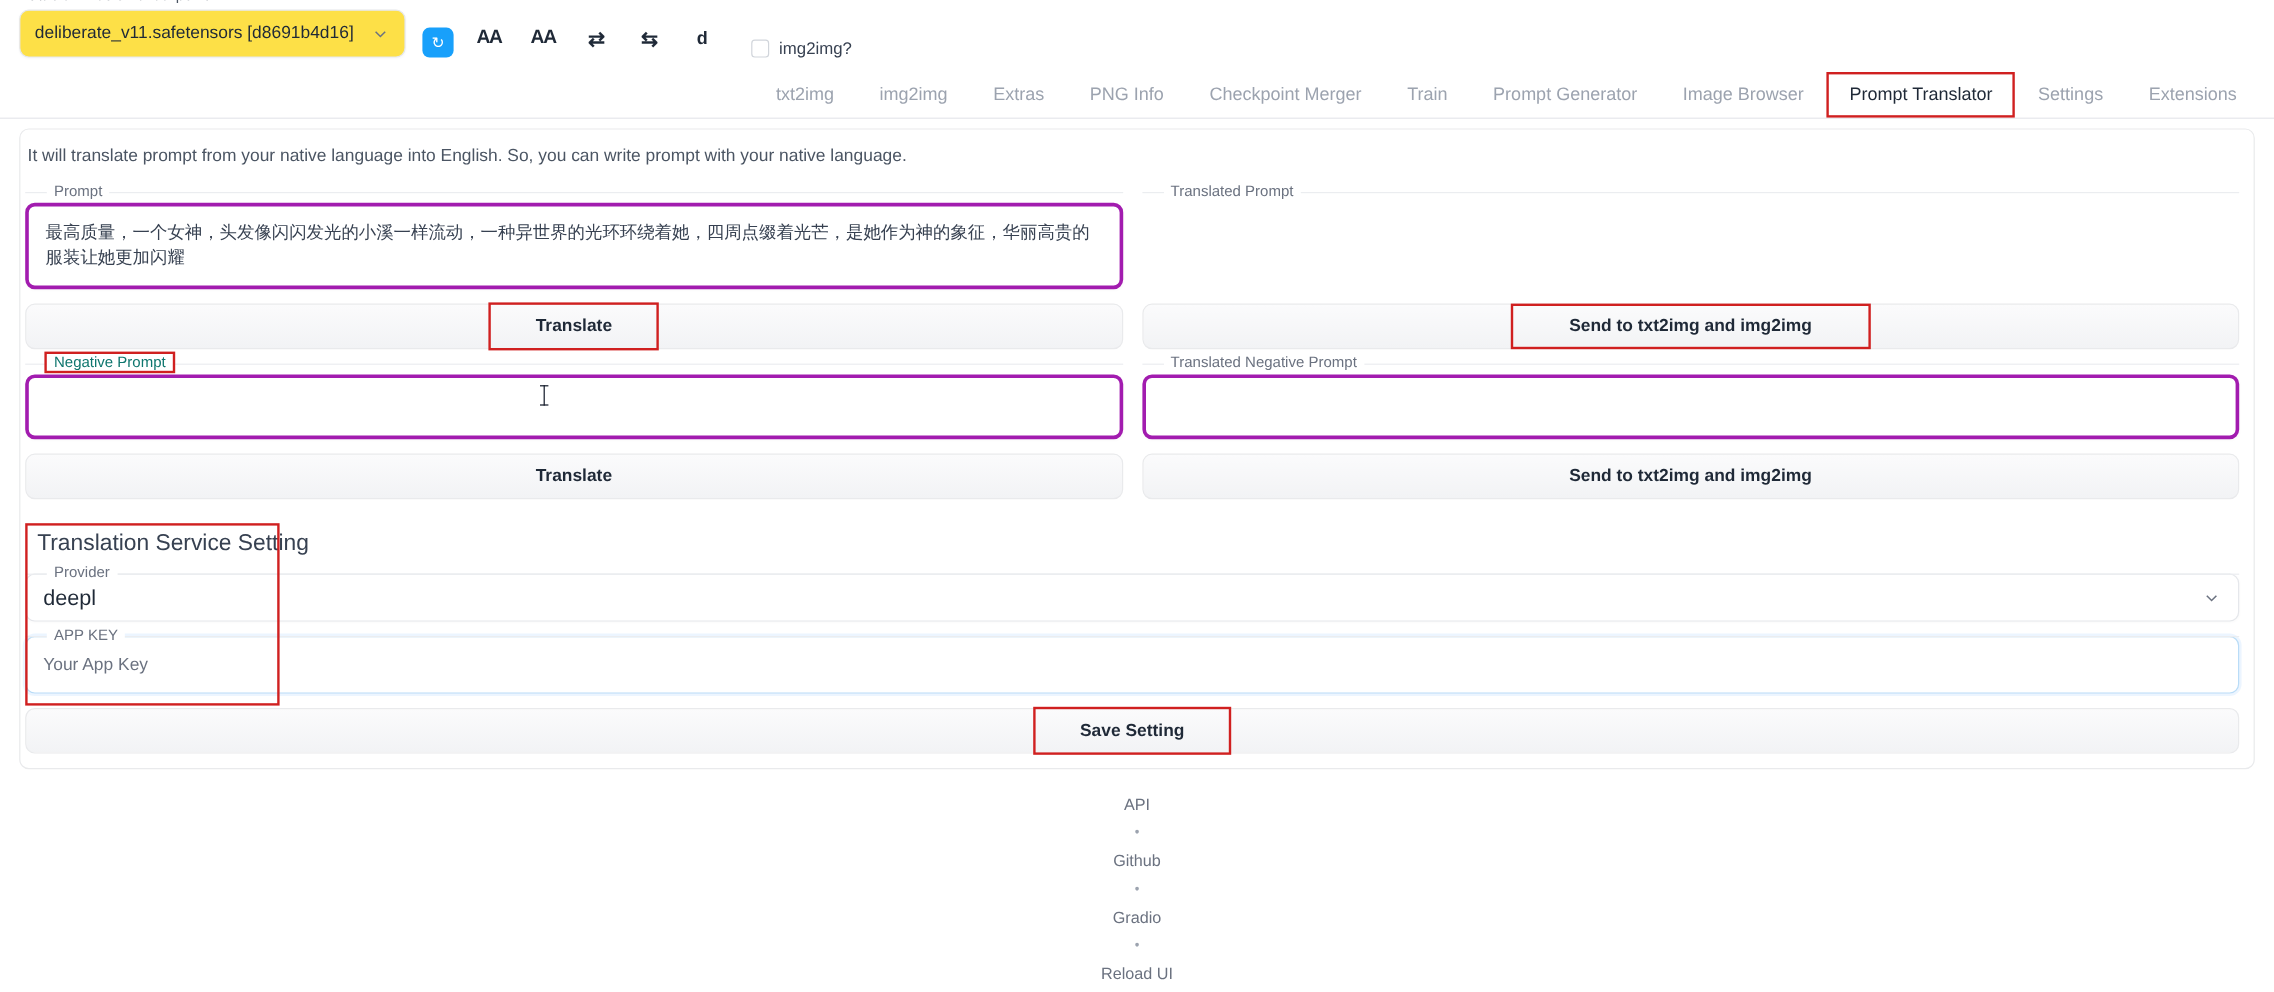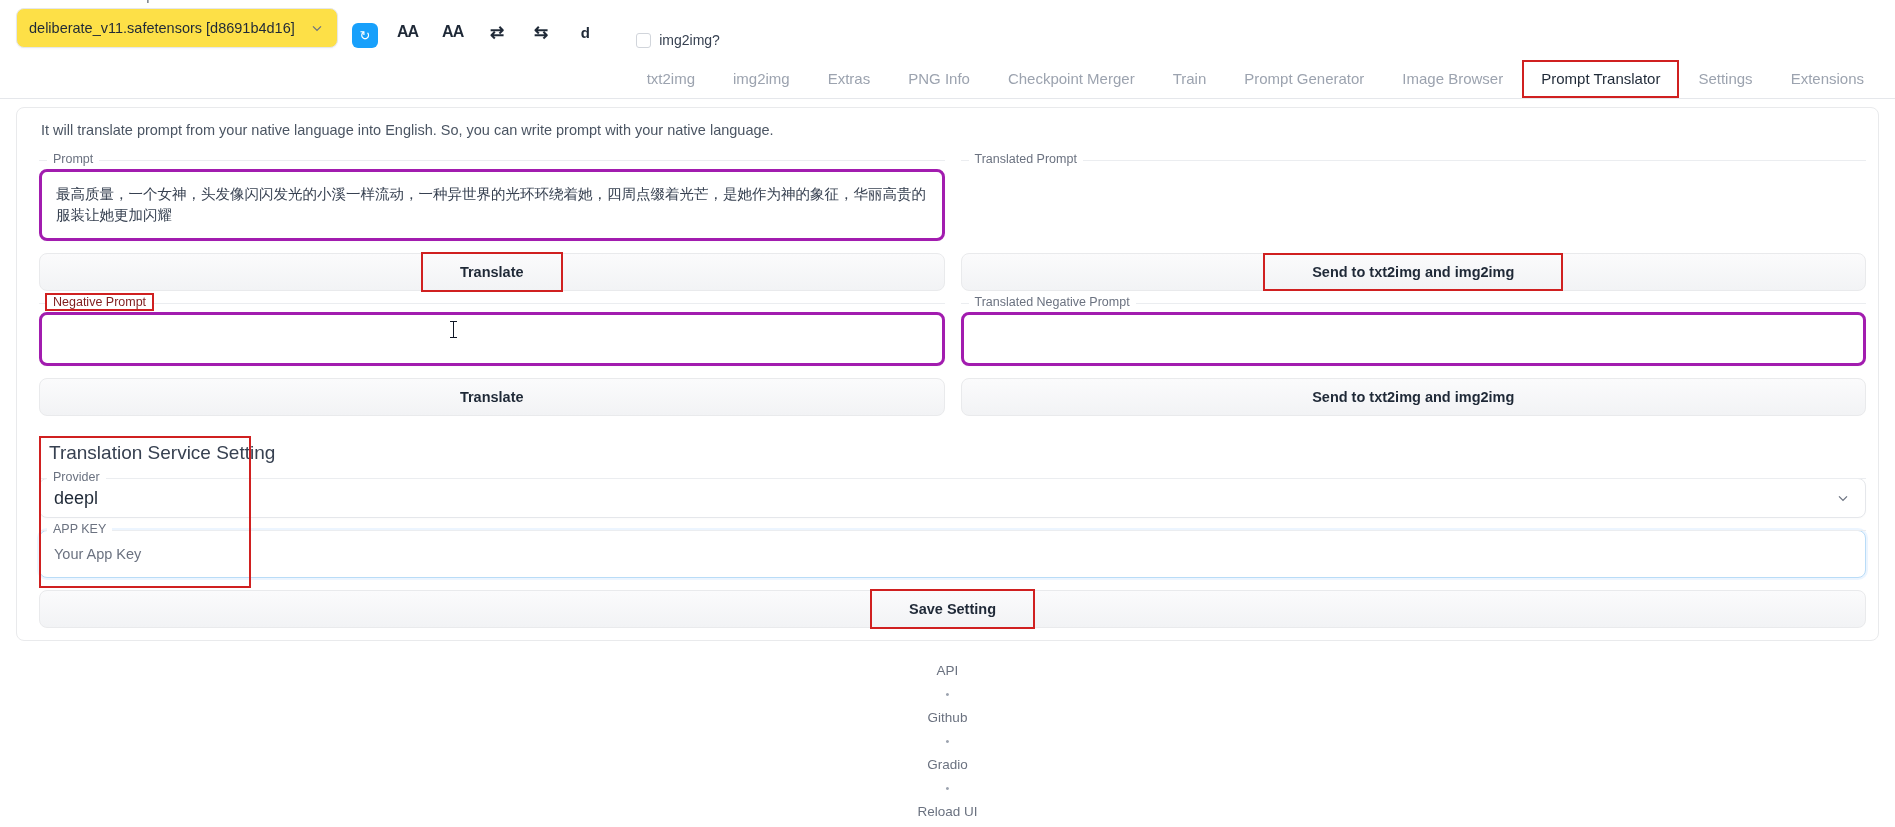--- a/index.html
+++ b/index.html
@@ -79,21 +79,21 @@
   }
   .toolbtn .aa-big { font-size: 16px; font-weight: bold; letter-spacing: -1px; }
   .toolbtn .aa-mix { font-size: 16px; font-weight: bold; letter-spacing: -1px; }
   .toolbtn .arrows { font-size: 17px; font-weight: bold; }
   .toolbtn .dchar { font-size: 15px; font-weight: 600; }
 
   .chk-wrap {
     display: flex;
     align-items: center;
     gap: 8px;
-    margin-left: 22px;
+    margin-left: 12px;
     font-size: 14px;
     color: #374151;
     cursor: pointer;
   }
   .chk-box {
     width: 15px; height: 15px;
     border: 1.5px solid #d1d5db;
     border-radius: 3px;
     background: #fff;
   }
@@ -126,21 +126,21 @@
     position: relative;
     z-index: 2;
   }
 
   
   .panel {
     margin: 8px 16px 0 16px;
     border: 1px solid #e9eaec;
     border-radius: 8px;
     background: #fff;
-    padding: 14px 10px 12px 20px;
+    padding: 14px 10px 12px 2px;
   }
   .desc {
     font-size: 14.5px;
     color: #4b5563;
     padding: 0 4px 10px 4px;
   }
 
   .grid2 {
     display: grid;
     grid-template-columns: 1fr 1fr;
@@ -150,32 +150,32 @@
   }
 
   
   .field {
     position: relative;
     margin-top: 12px;
   }
   .field > .legend {
     position: absolute;
     top: -8px;
-    left: 8px;
+    left: 18px;
     background: #fff;
     padding: 0 6px;
     font-size: 12.5px;
     color: #6b7280;
     z-index: 3;
     white-space: nowrap;
   }
   .field > .legend.boxed {
     outline: 2px solid #d02020;
     outline-offset: 0px;
-    color: #7f1d1d;
+    color: #0f766e;
   }
   .field-border {
     border-top: 1px solid #ebedf0;
     position: absolute;
     left: 0; right: 0; top: 0;
   }
   .ta {
     border: 3px solid #a21caf;
     border-radius: 8px;
     background: #fff;

